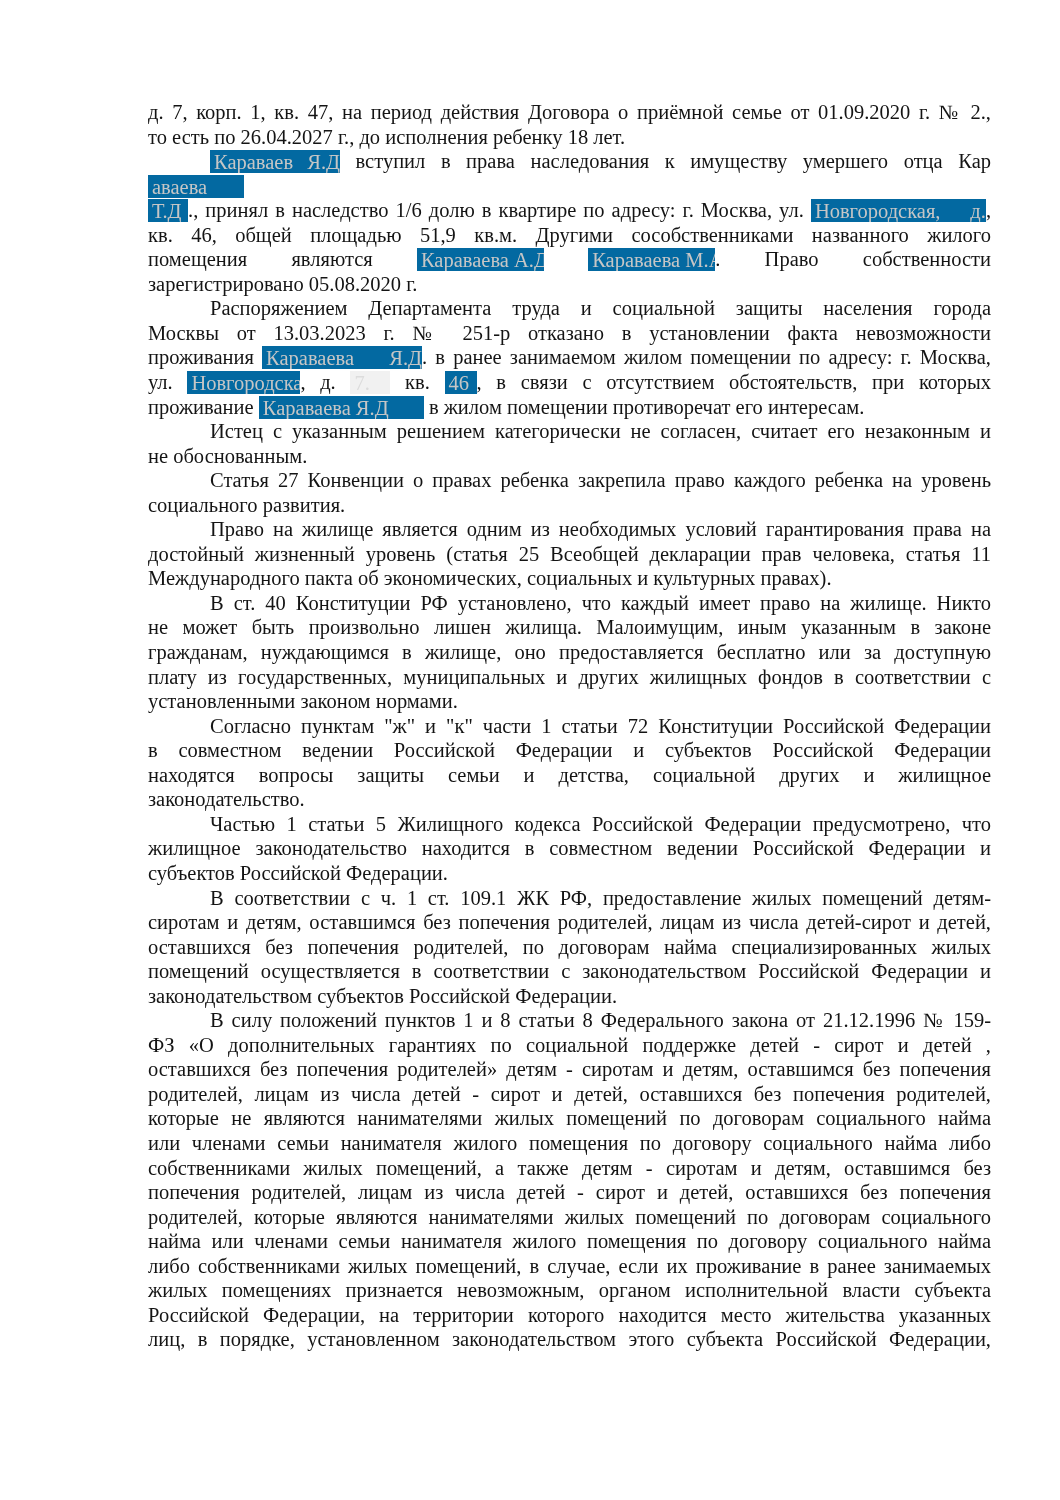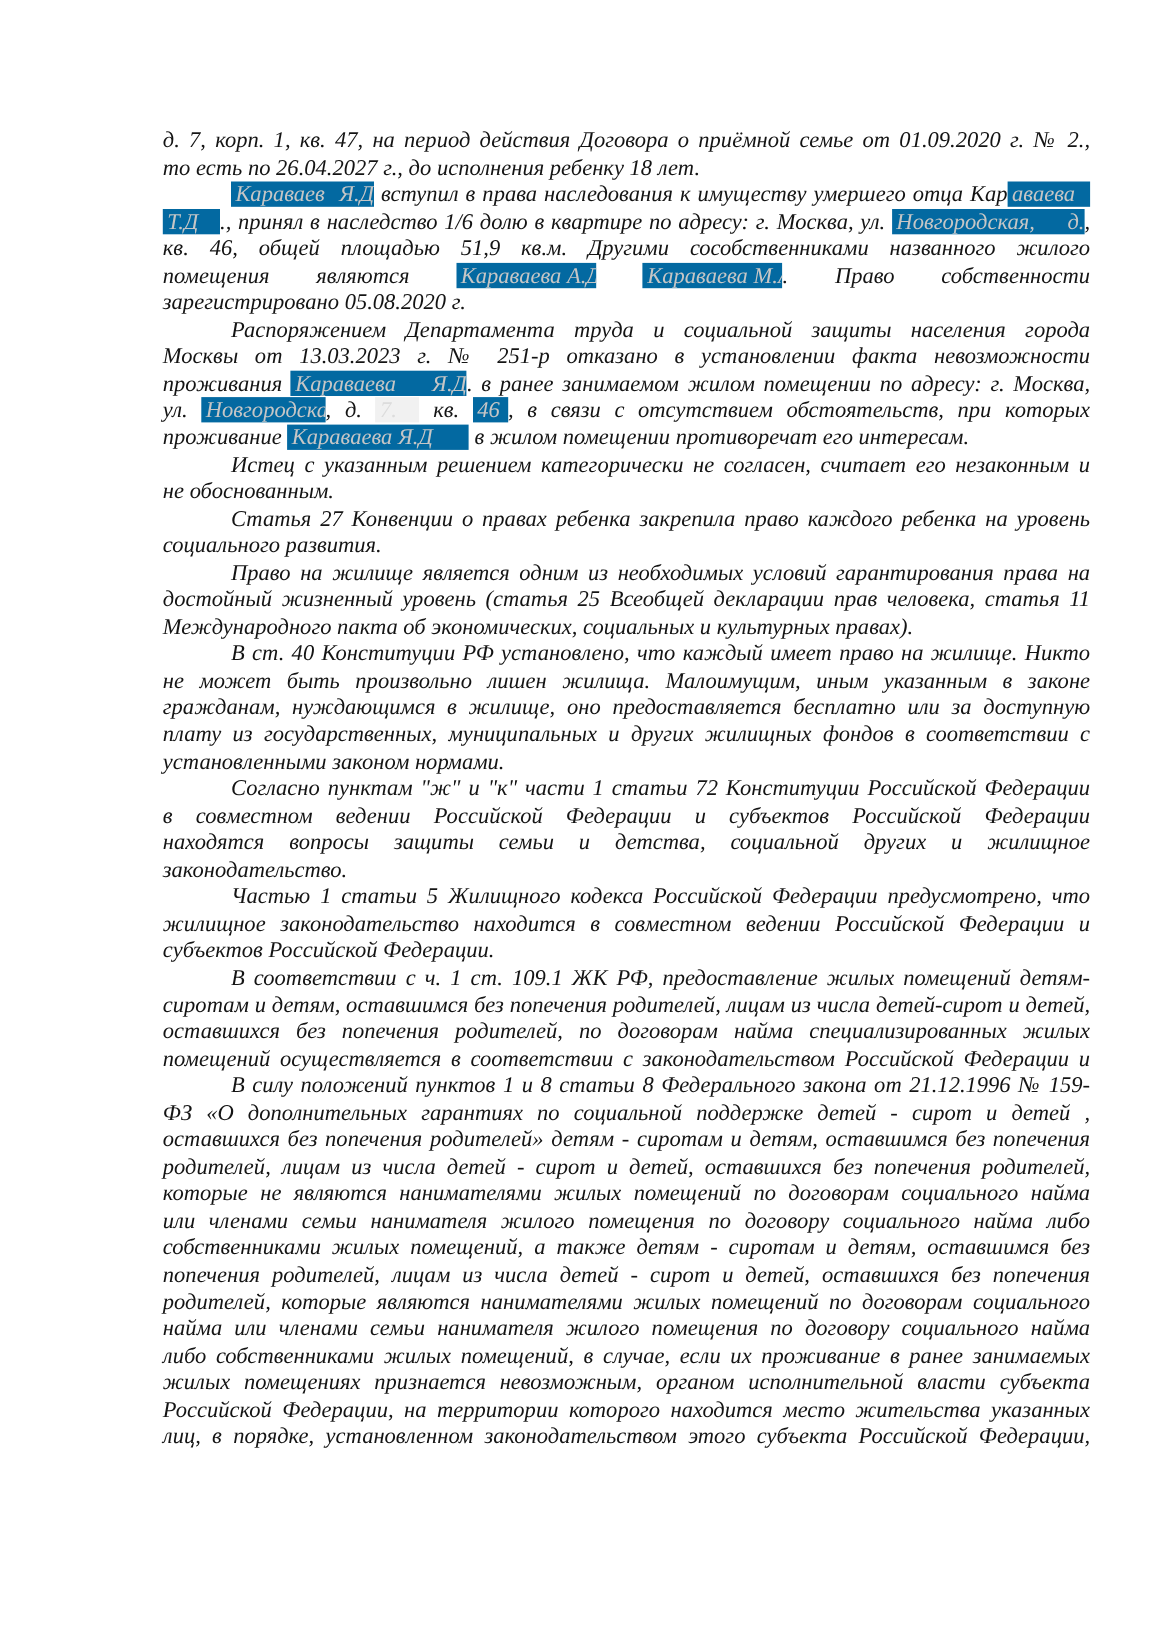--- a/index.html
+++ b/index.html
@@ -12,25 +12,24 @@
     width: 1060px;
     height: 1500px;
     background: #ffffff;
     overflow: hidden;
     font-family: "Liberation Serif", "DejaVu Serif", serif;
     color: #141414;
   }
   .textblock {
     position: absolute;
     left: 148px;
-    top: 116px;
+    top: 100px;
     width: 843px;
     font-size: 20.5px;
     line-height: 24.55px;
-    font-style: italic;
   }
   .para { margin: 0; padding: 0; }
   .line {
     text-align: justify;
     text-align-last: justify;
     min-height: 24.55px;
   }
   .line.last { text-align-last: left; }
   .line.indent { text-indent: 62px; }
   .redact {
@@ -53,22 +52,22 @@
 </head>
 <body>
 
 <div class="page">
   <div class="textblock">
       <div class="para">
         <div class="line"><span>д. 7, корп. 1, кв. 47, на период действия Договора о приёмной семье от 01.09.2020 г. № 2.,</span></div>
         <div class="line last"><span>то есть по 26.04.2027 г., до исполнения ребенку 18 лет.</span></div>
       </div>
       <div class="para">
-        <div class="line indent"><span class="redact" style="width: 130px;">Караваев Я.Д</span><span> вступил в права наследования к имуществу умершего отца Кар</span><span class="redact" style="width: 75px;">аваева</span></div>
-        <div class="line"><span class="redact" style="width: 52px;">Т.Д</span><span>., принял в наследство 1/6 долю в квартире по адресу: г. Москва, ул. </span><span class="redact" style="width: 175px;">Новгородская, д.</span><span>,</span></div>
+        <div class="line indent"><span class="redact" style="width: 130px;">Караваев Я.Д</span><span> вступил в права наследования к имуществу умершего отца Кар</span><span class="redact" style="width: 96px;">аваева</span></div>
+        <div class="line"><span class="redact" style="width: 40px;">Т.Д</span><span>., принял в наследство 1/6 долю в квартире по адресу: г. Москва, ул. </span><span class="redact" style="width: 175px;">Новгородская, д.</span><span>,</span></div>
         <div class="line"><span>кв. 46, общей площадью 51,9 кв.м. Другими сособственниками названного жилого</span></div>
         <div class="line"><span>помещения являются </span><span class="redact" style="width: 127px;">Караваева А.Д.</span><span> </span><span class="redact" style="width: 127px;">Караваева М.А.</span><span>. Право собственности</span></div>
         <div class="line last"><span>зарегистрировано 05.08.2020 г.</span></div>
       </div>
       <div class="para">
         <div class="line indent"><span>Распоряжением Департамента труда и социальной защиты населения города</span></div>
         <div class="line"><span>Москвы от 13.03.2023 г. № 251-р отказано в установлении факта невозможности</span></div>
         <div class="line"><span>проживания </span><span class="redact" style="width: 160px;">Караваева Я.Д</span><span>. в ранее занимаемом жилом помещении по адресу: г. Москва,</span></div>
         <div class="line"><span>ул. </span><span class="redact" style="width: 113px;">Новгородская</span><span>, д. </span><span class="redact light" style="width: 40px;">7.</span><span> кв. </span><span class="redact" style="width: 32px;">46</span><span>, в связи с отсутствием обстоятельств, при которых</span></div>
         <div class="line last"><span>проживание </span><span class="redact" style="width: 165px;">Караваева Я.Д</span><span> в жилом помещении противоречат его интересам.</span></div>
@@ -102,20 +101,21 @@
       <div class="para">
         <div class="line indent"><span>Частью 1 статьи 5 Жилищного кодекса Российской Федерации предусмотрено, что</span></div>
         <div class="line"><span>жилищное законодательство находится в совместном ведении Российской Федерации и</span></div>
         <div class="line last"><span>субъектов Российской Федерации.</span></div>
       </div>
       <div class="para">
         <div class="line indent"><span>В соответствии с ч. 1 ст. 109.1 ЖК РФ, предоставление жилых помещений детям-</span></div>
         <div class="line"><span>сиротам и детям, оставшимся без попечения родителей, лицам из числа детей-сирот и детей,</span></div>
         <div class="line"><span>оставшихся без попечения родителей, по договорам найма специализированных жилых</span></div>
         <div class="line"><span>помещений осуществляется в соответствии с законодательством Российской Федерации и</span></div>
+        <div class="line last"><span>законодательством субъектов Российской Федерации.</span></div>
       </div>
       <div class="para">
         <div class="line indent"><span>В силу положений пунктов 1 и 8 статьи 8 Федерального закона от 21.12.1996 № 159-</span></div>
         <div class="line"><span>ФЗ «О дополнительных гарантиях по социальной поддержке детей - сирот и детей ,</span></div>
         <div class="line"><span>оставшихся без попечения родителей» детям - сиротам и детям, оставшимся без попечения</span></div>
         <div class="line"><span>родителей, лицам из числа детей - сирот и детей, оставшихся без попечения родителей,</span></div>
         <div class="line"><span>которые не являются нанимателями жилых помещений по договорам социального найма</span></div>
         <div class="line"><span>или членами семьи нанимателя жилого помещения по договору социального найма либо</span></div>
         <div class="line"><span>собственниками жилых помещений, а также детям - сиротам и детям, оставшимся без</span></div>
         <div class="line"><span>попечения родителей, лицам из числа детей - сирот и детей, оставшихся без попечения</span></div>

